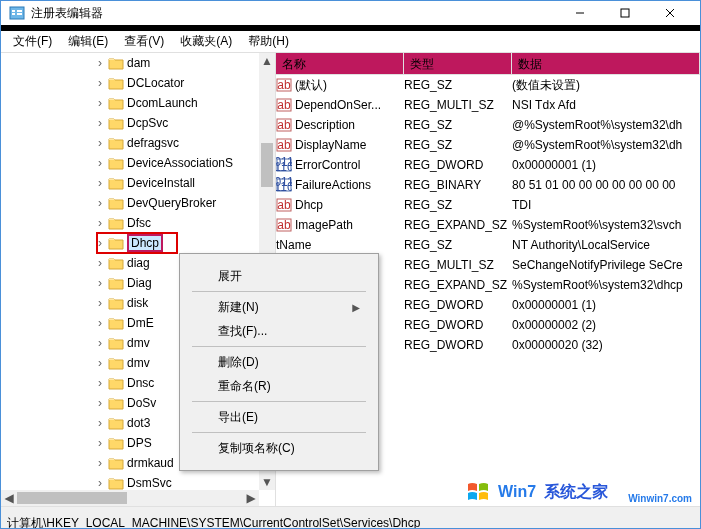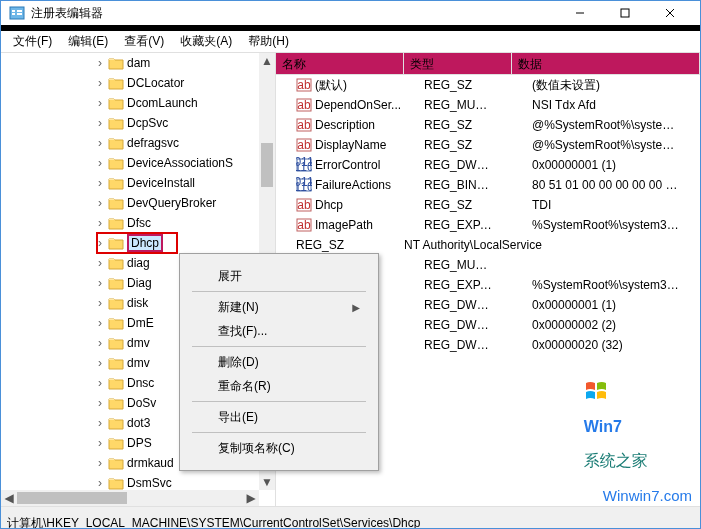--- a/index.html
+++ b/index.html
@@ -30,34 +30,34 @@
 .tree-scroll-h .arr.l { left: 0; }
 .tree-scroll-h .arr.r { right: 0; }
 .list { flex: 1; overflow: hidden; position: relative; }
 .list-header { height: 22px; display: flex; border-bottom: 1px solid #e0e0e0; background: #be185d; }
 .list-header .col { padding: 3px 6px; border-right: 1px solid #e0e0e0; }
 .col-name { width: 128px; }
 .col-type { width: 108px; }
 .col-data { flex: 1; }
 .list-body { }
 .list-row { height: 20px; display: flex; align-items: center; }
-.list-row .cell { padding: 0 20px; overflow: hidden; white-space: nowrap; text-overflow: ellipsis; }
+.list-row .cell { padding: 0 0; overflow: hidden; white-space: nowrap; text-overflow: ellipsis; }
 .val-icon { width: 16px; height: 16px; margin-right: 3px; flex-shrink: 0; }
 .cell.col-name { display: flex; align-items: center; }
 .ctxmenu { position: absolute; left: 178px; top: 252px; width: 200px; background: #f0f0f0; border: 1px solid #a0a0a0; box-shadow: 2px 2px 4px rgba(0,0,0,.25); padding: 10px; z-index: 10; }
 .ctxmenu .cmi { height: 24px; display: flex; align-items: center; padding: 0 24px 0 28px; position: relative; cursor: default; }
 .ctxmenu .sep { height: 1px; background: #c0c0c0; margin: 3px 2px; }
 .ctxmenu .cmi .sm { position: absolute; right: 8px; font-size: 10px; color: #555; }
 .ctxmenu .cmi .red-box2 { border: 2px solid #d00; position: absolute; left: 3px; top: -1px; right: 104px; height: 26px; pointer-events: none; }
 .statusbar { height: 22px; border-top: 1px solid #e0e0e0; display: flex; align-items: center; padding: 16px 6px; background: #f0f0f0; }
-.watermark { position: absolute; right: 8px; bottom: 24px; display: flex; align-items: flex-start; gap: 15px; pointer-events: none; opacity: .95; z-index: 5; flex-direction: column; }
+.watermark { position: absolute; right: 8px; bottom: 24px; display: flex; align-items: center; gap: 8px; pointer-events: none; opacity: .95; z-index: 5; }
 .watermark .flag { width: 24px; height: 24px; }
 .watermark .t1 { color: #1a73e8; font-weight: bold; font-size: 16px; }
-.watermark .t2 { color: #0f766e; font-weight: normal; font-size: 16px; }
-.watermark .sub { font-size: 15px; color: #1a73e8; margin-left: 19px; align-self: flex-end; }
+.watermark .t2 { color: #1d4ed8; font-weight: bold; font-size: 16px; }
+.watermark .sub { font-size: 10px; color: #1a73e8; margin-left: 12px; align-self: flex-end; font-weight: bold; }
 svg { display: block; }
 </style>
 </head>
 <body>
 
 <div class="titlebar">
   <span class="icon">
     <svg viewBox="0 0 16 16">
         <rect x="1" y="2" width="14" height="12" fill="#6fb7e8" stroke="#2b7ab8"></rect>
         <rect x="3" y="5" width="3" height="2" fill="#fff"></rect>
@@ -436,28 +436,32 @@
                 <rect x="1" y="2" width="14" height="12" fill="#fff" stroke="#c06060"></rect>
                 <text x="8" y="12" text-anchor="middle" font-size="8" fill="#c03030" font-family="sans-serif">ab</text>
               </svg>
             </span>
             <span>ImagePath</span>
           </div>
           <div class="cell col-type">REG_EXPAND_SZ</div>
           <div class="cell col-data">%SystemRoot%\system32\svch</div>
         </div>
         <div class="list-row">
+          <div class="cell col-name">
+            <span>tName</span>
+          </div>
           <div class="cell col-type">REG_SZ</div>
           <div class="cell col-data">NT Authority\LocalService</div>
         </div>
         <div class="list-row">
           <div class="cell col-name">
             <span>redPrivil...</span>
           </div>
           <div class="cell col-type">REG_MULTI_SZ</div>
+          <div class="cell col-data">SeChangeNotifyPrivilege SeCre</div>
         </div>
         <div class="list-row">
           <div class="cell col-name">
             <span>eDll</span>
           </div>
           <div class="cell col-type">REG_EXPAND_SZ</div>
           <div class="cell col-data">%SystemRoot%\system32\dhcp</div>
         </div>
         <div class="list-row">
           <div class="cell col-name">

